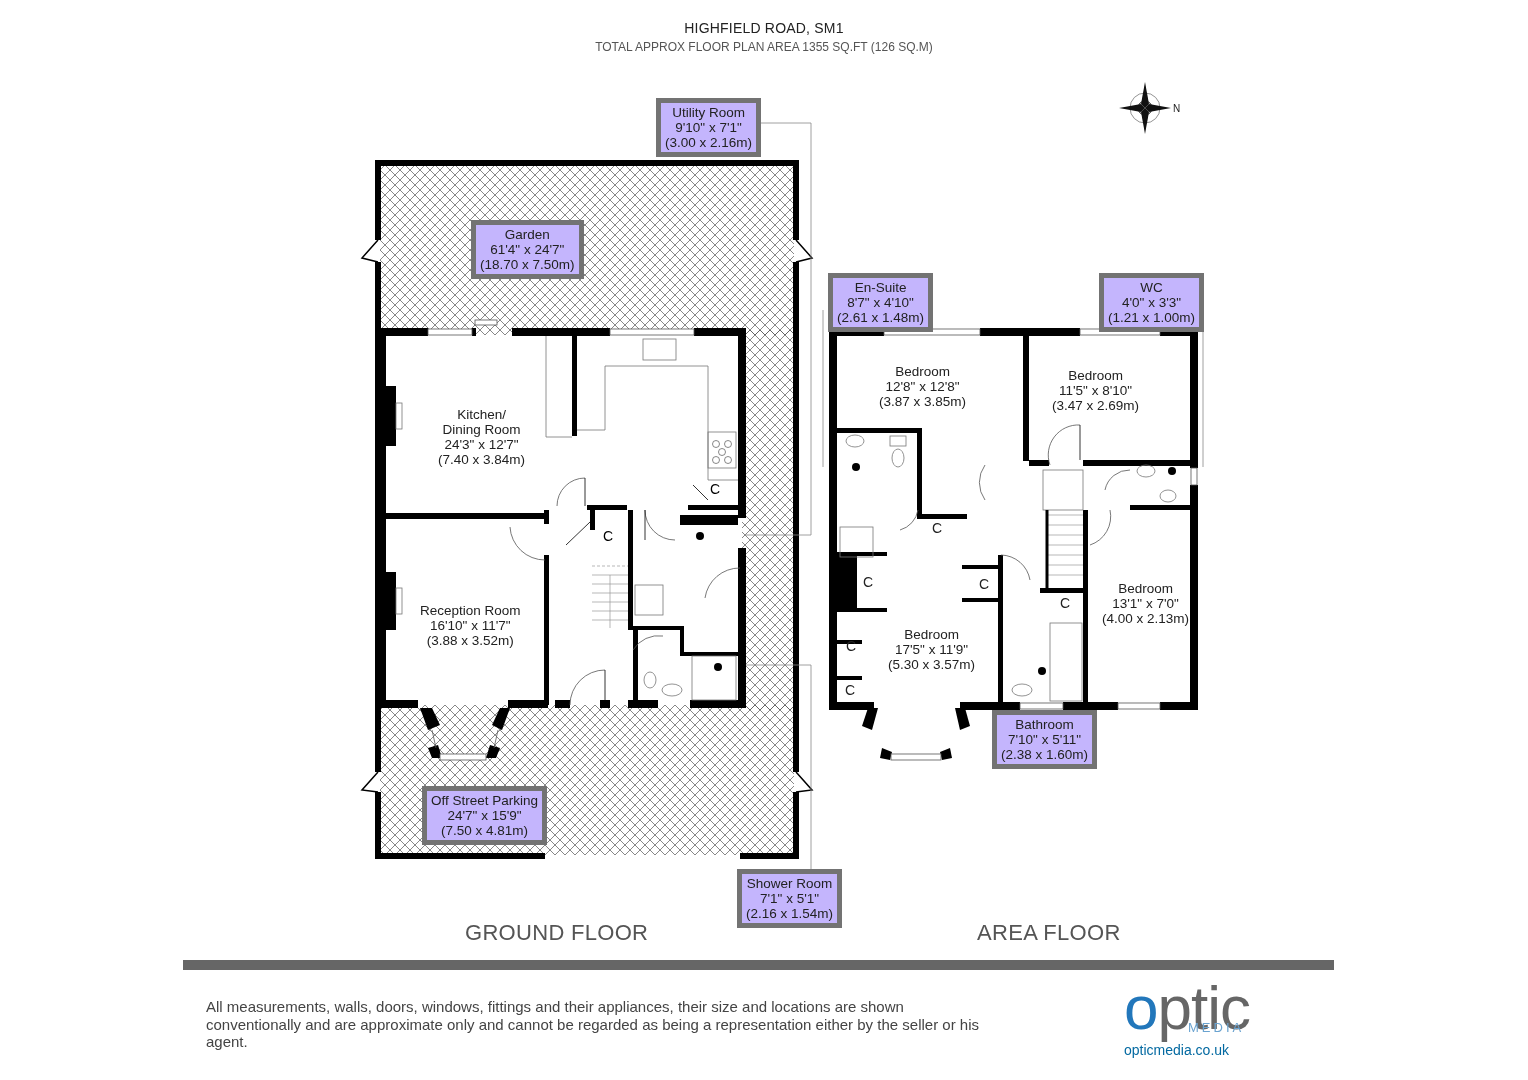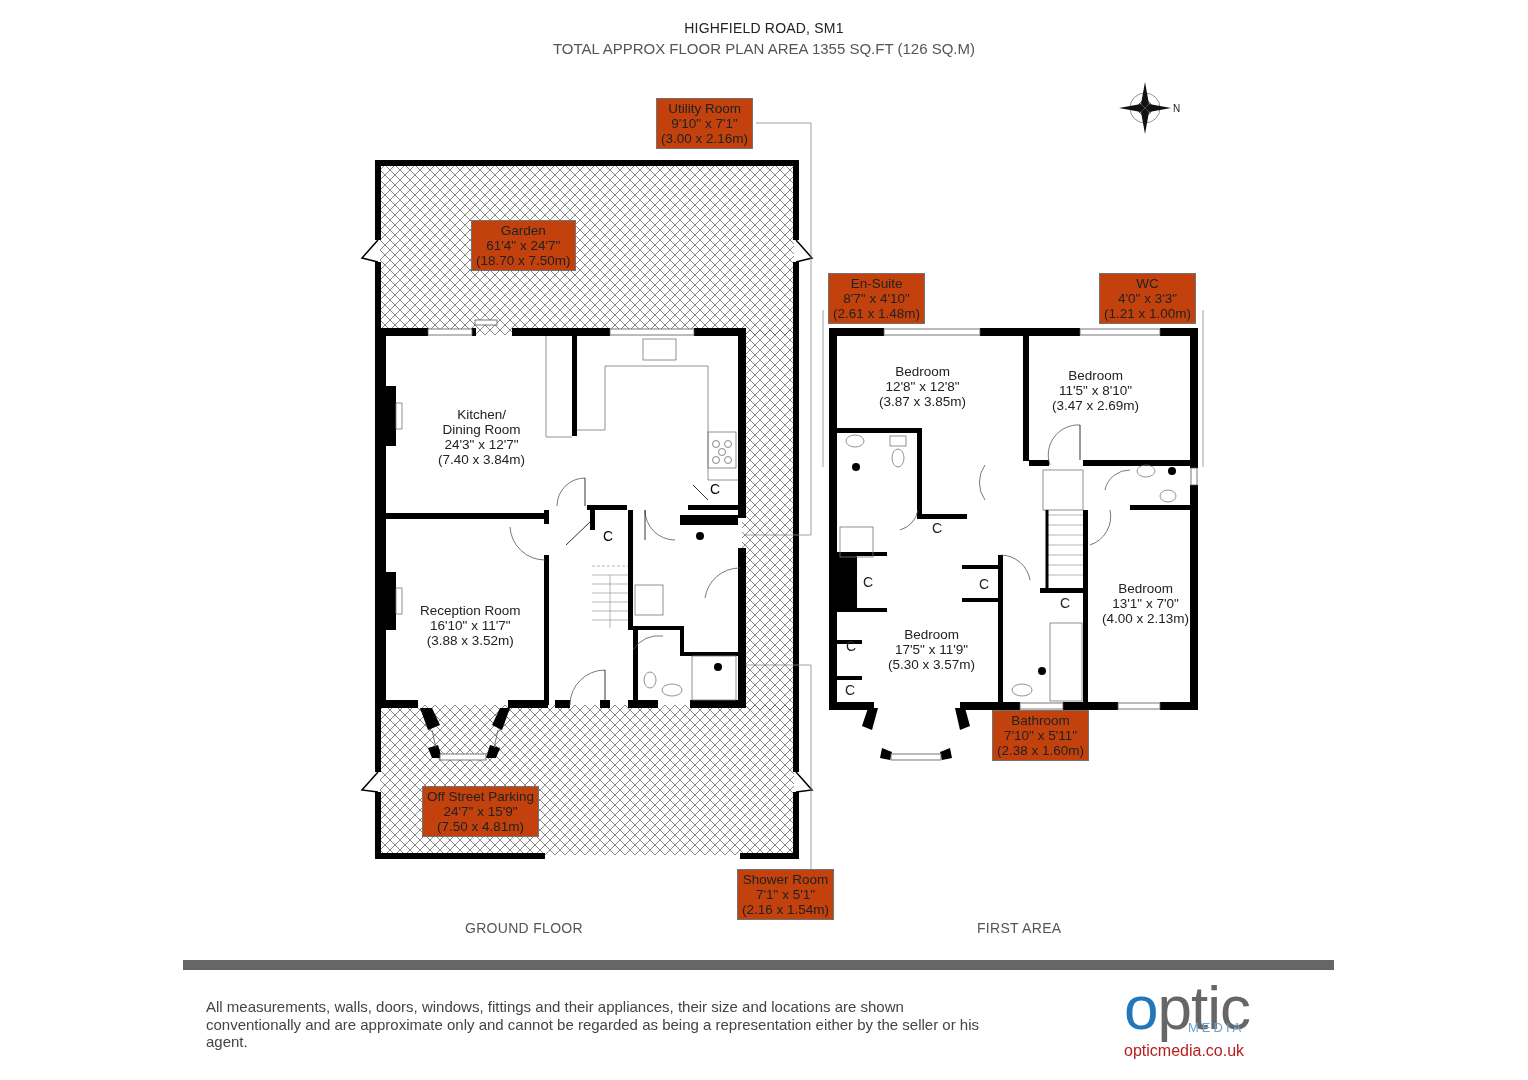--- a/index.html
+++ b/index.html
@@ -1,30 +1,30 @@
 <!DOCTYPE html>
 <html><head>
 <meta charset="utf-8">
 <style>
   html, body { margin:0; padding:0; background:#ffffff; }
   body { width:1528px; height:1080px; position:relative; overflow:hidden; font-family:"Liberation Sans", sans-serif; color:#222; }
   .title { position:absolute; left:0; width:1528px; text-align:center; }
   .title-main { top:20px; font-size:14px; color:#222; letter-spacing:0.2px; }
-  .title-sub { top:40px; font-size:15px; color:#555; }
+  .title-sub { top:40px; font-size:12px; color:#555; }
   svg.plan { position:absolute; left:0; top:0; }
-  .label { position:absolute; background:#c2410c; border:1px solid #737373; text-align:center; font-size:13.5px; line-height:15px; padding:2px 4px; color:#222; white-space:nowrap; }
+  .label { position:absolute; background:#c4b5fd; border:5px solid #737373; text-align:center; font-size:13.5px; line-height:15px; padding:2px 4px; color:#222; white-space:nowrap; }
   .label.nobox { border:none; background:transparent; }
-  .floor-label { position:absolute; top:920px; font-size:14px; color:#555; letter-spacing:0.3px; }
+  .floor-label { position:absolute; top:920px; font-size:22px; color:#555; letter-spacing:0.3px; }
   .divider-bar { position:absolute; left:183px; top:960px; width:1151px; height:10px; background:#666; }
   .disclaimer { position:absolute; left:206px; top:998px; width:790px; font-size:15px; line-height:17.5px; color:#444; }
   .logo { position:absolute; left:1124px; top:978px; width:160px; height:85px; }
   .logo-optic { position:absolute; left:0; top:-6px; font-size:62px; letter-spacing:-1px; color:#666; font-family:"Liberation Sans", sans-serif; }
   .logo-optic .o { color:#2277bb; }
   .logo-media { position:absolute; left:64px; top:42px; font-size:13px; color:#6aa3d0; letter-spacing:3px; }
-  .logo-url { position:absolute; left:0; top:64px; font-size:16px; color:#b91c1c; }
+  .logo-url { position:absolute; left:0; top:64px; font-size:14px; color:#0369a1; }
   .compass-n { position:absolute; left:1173px; top:103px; font-size:10px; color:#222; }
 </style>
 </head>
 <body>
 
 <div class="title title-main">HIGHFIELD ROAD, SM1</div>
 <div class="title title-sub">TOTAL APPROX FLOOR PLAN AREA 1355 SQ.FT (126 SQ.M)</div>
 
 <svg class="plan" width="1528" height="1080" viewBox="0 0 1528 1080">
   <defs>
@@ -350,21 +350,21 @@
   <div>13'1" x 7'0"</div>
   <div>(4.00 x 2.13m)</div>
 </div>
 <div class="label" style="left:992px; top:710px;">
   <div>Bathroom</div>
   <div>7'10" x 5'11"</div>
   <div>(2.38 x 1.60m)</div>
 </div>
 
 <div class="floor-label" style="left:465px;">GROUND FLOOR</div>
-<div class="floor-label" style="left:977px;">FIRST AREA</div>
+<div class="floor-label" style="left:977px;">AREA FLOOR</div>
 
 <div class="divider-bar"></div>
 
 <div class="disclaimer">All measurements, walls, doors, windows, fittings and their appliances, their size and locations are shown conventionally and are approximate only and cannot be regarded as being a representation either by the seller or his agent.</div>
 
 <div class="logo">
   <div class="logo-optic"><span class="o">o</span><span>ptic</span></div>
   <div class="logo-media">MEDIA</div>
   <div class="logo-url">opticmedia.co.uk</div>
 </div>

